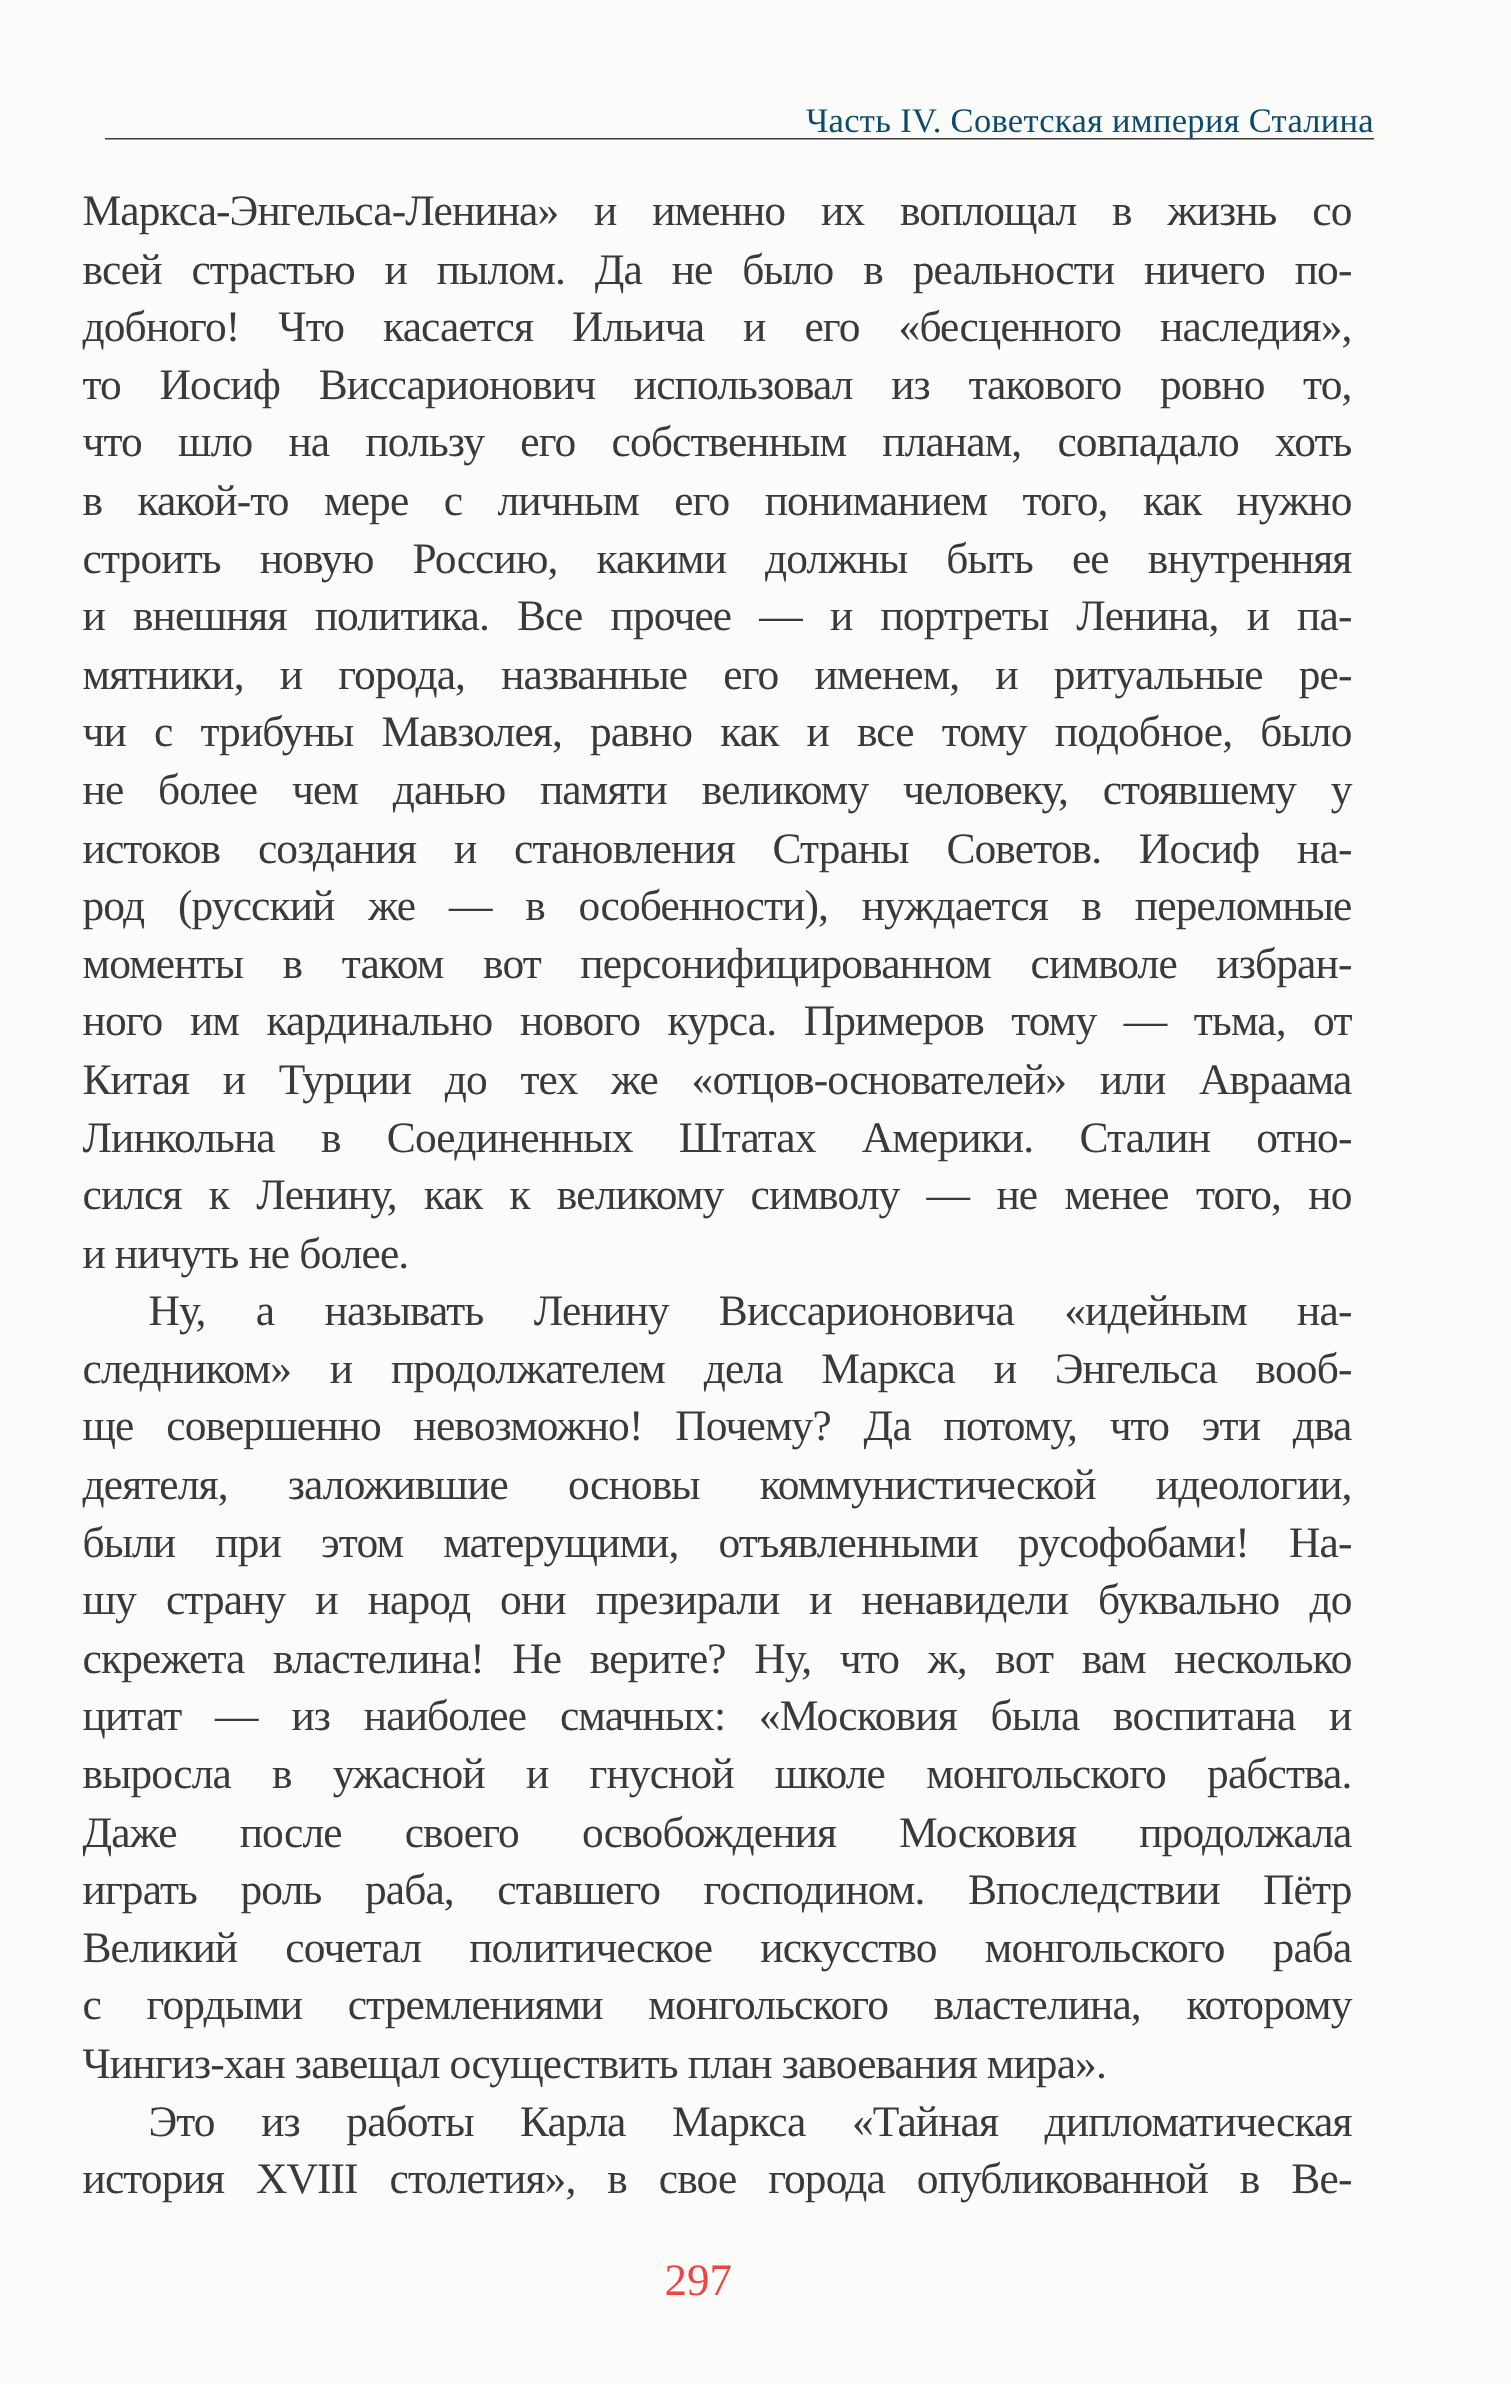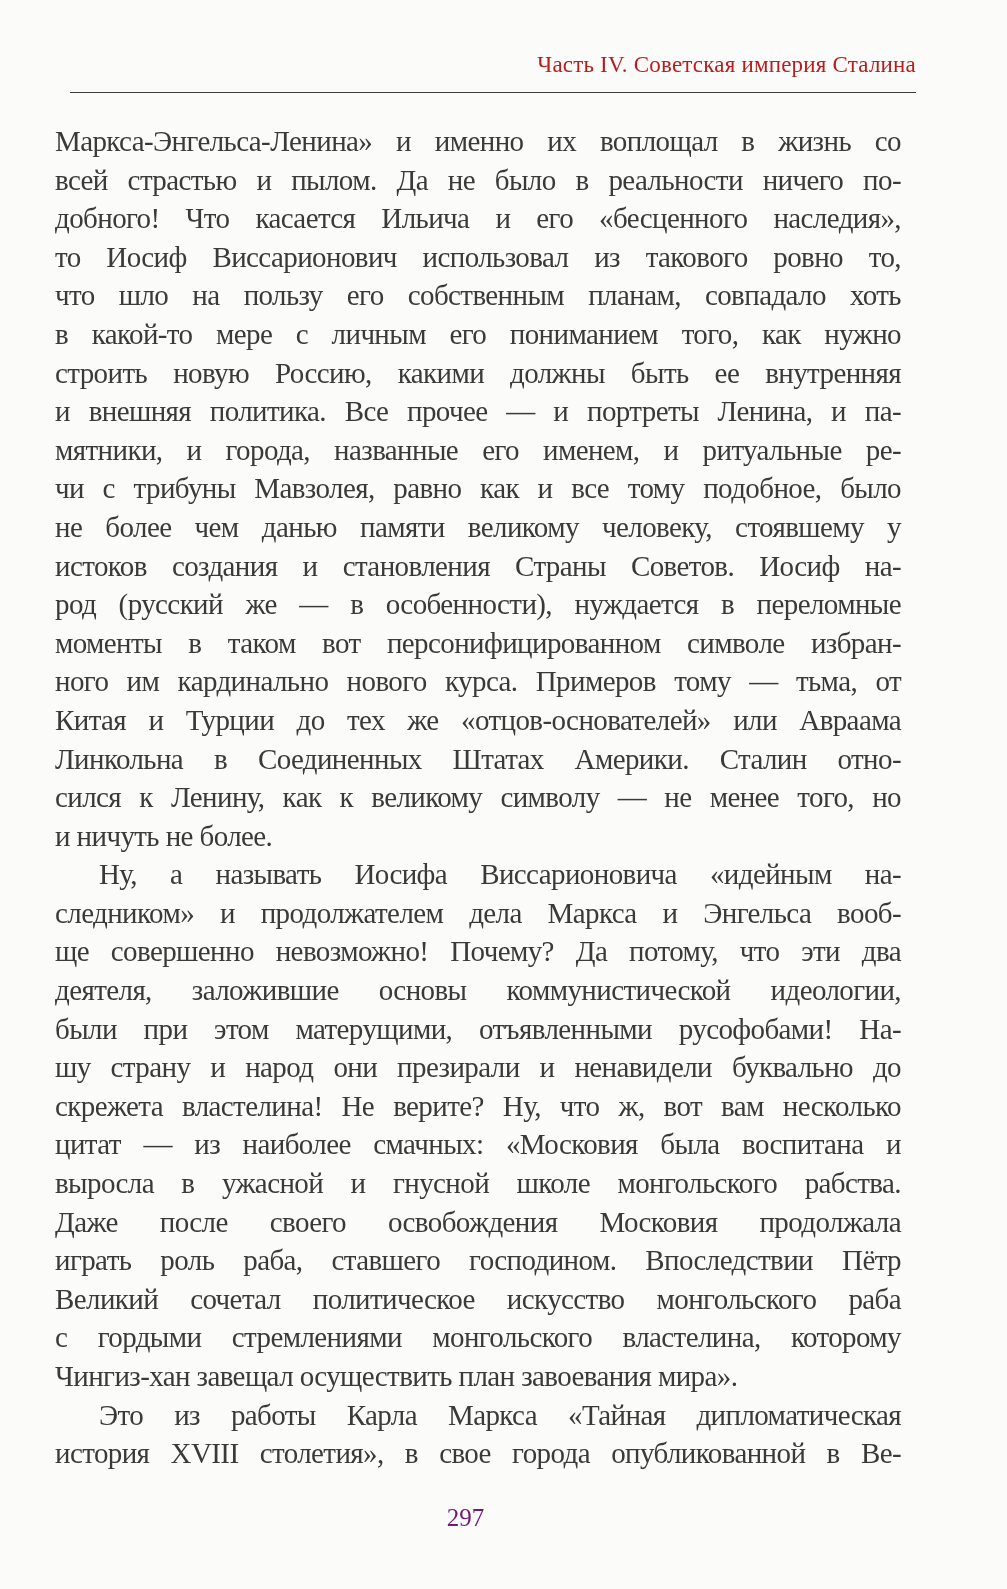--- a/index.html
+++ b/index.html
@@ -6,24 +6,24 @@
   body {
     width: 1007px; height: 1589px;
     background: #fbfbfa;
     position: relative;
     overflow: hidden;
     font-family: "Liberation Serif", "DejaVu Serif", serif;
     color: #3a3a3a;
   }
   .running-head {
     position: absolute;
-    left: 70px; top: 52px; width: 846px;
+    left: 70px; top: 68px; width: 846px;
     text-align: right;
     font-size: 23px;
-    color: #b91c1c;
+    color: #0c4a6e;
     letter-spacing: 0.2px;
   }
   .head-rule {
     position: absolute;
     left: 70px; top: 92px; width: 846px; height: 0;
     border-top: 1.6px solid #3c3c3c;
   }
   .text-block {
     position: absolute;
     left: 55px; top: 122px; width: 846px;
@@ -38,22 +38,22 @@
     transform-origin: left center;
     letter-spacing: -0.6px;
   }
   .line.last { text-align-last: left; }
   .line.indent { padding-left: 44px; }
   .it { }
   .page-number {
     position: absolute;
     left: 0; width: 931px; top: 1504px;
     text-align: center;
-    font-size: 25px;
-    color: #701a75;
+    font-size: 30px;
+    color: #ef4444;
   }
 </style>
 </head>
 <body>
 
 <div class="running-head">Часть IV. Советская империя Сталина</div>
 <div class="head-rule"></div>
 
 <div class="text-block">
   <div class="line"><span>Маркса-Энгельса-Ленина» и именно их воплощал в жизнь со</span></div>
@@ -69,21 +69,21 @@
   <div class="line"><span>не более чем данью памяти великому человеку, стоявшему у</span></div>
   <div class="line"><span>истоков создания и становления Страны Советов. Иосиф на-</span></div>
   <div class="line"><span>род (русский же — в особенности), нуждается в переломные</span></div>
   <div class="line"><span>моменты в таком вот персонифицированном символе избран-</span></div>
   <div class="line"><span>ного им кардинально нового курса. Примеров тому — тьма, от</span></div>
   <div class="line"><span>Китая и Турции до тех же «отцов-основателей» или Авраама</span></div>
   <div class="line"><span>Линкольна в Соединенных Штатах Америки. Сталин отно-</span></div>
   <div class="line"><span>сился к Ленину, как к великому символу — не менее того, но</span></div>
   <div class="line last"><span>и ничуть не более.</span></div>
 
-  <div class="line indent"><span>Ну, а называть Иосифа Виссарионовича «идейным на-</span></div>
+  <div class="line indent"><span>Ну, а называть Ленину Виссарионовича «идейным на-</span></div>
   <div class="line"><span>следником» и продолжателем дела Маркса и Энгельса вооб-</span></div>
   <div class="line"><span>ще совершенно невозможно! Почему? Да потому, что эти два</span></div>
   <div class="line"><span>деятеля, заложившие основы коммунистической идеологии,</span></div>
   <div class="line"><span>были при этом матерущими, отъявленными русофобами! На-</span></div>
   <div class="line"><span>шу страну и народ они презирали и ненавидели буквально до</span></div>
   <div class="line"><span>скрежета властелина! Не верите? Ну, что ж, вот вам несколько</span></div>
   <div class="line"><span>цитат — из наиболее смачных: </span><span class="it">«Московия была воспитана и</span></div>
   <div class="line it"><span>выросла в ужасной и гнусной школе монгольского рабства.</span></div>
   <div class="line it"><span>Даже после своего освобождения Московия продолжала</span></div>
   <div class="line it"><span>играть роль раба, ставшего господином. Впоследствии Пётр</span></div>

